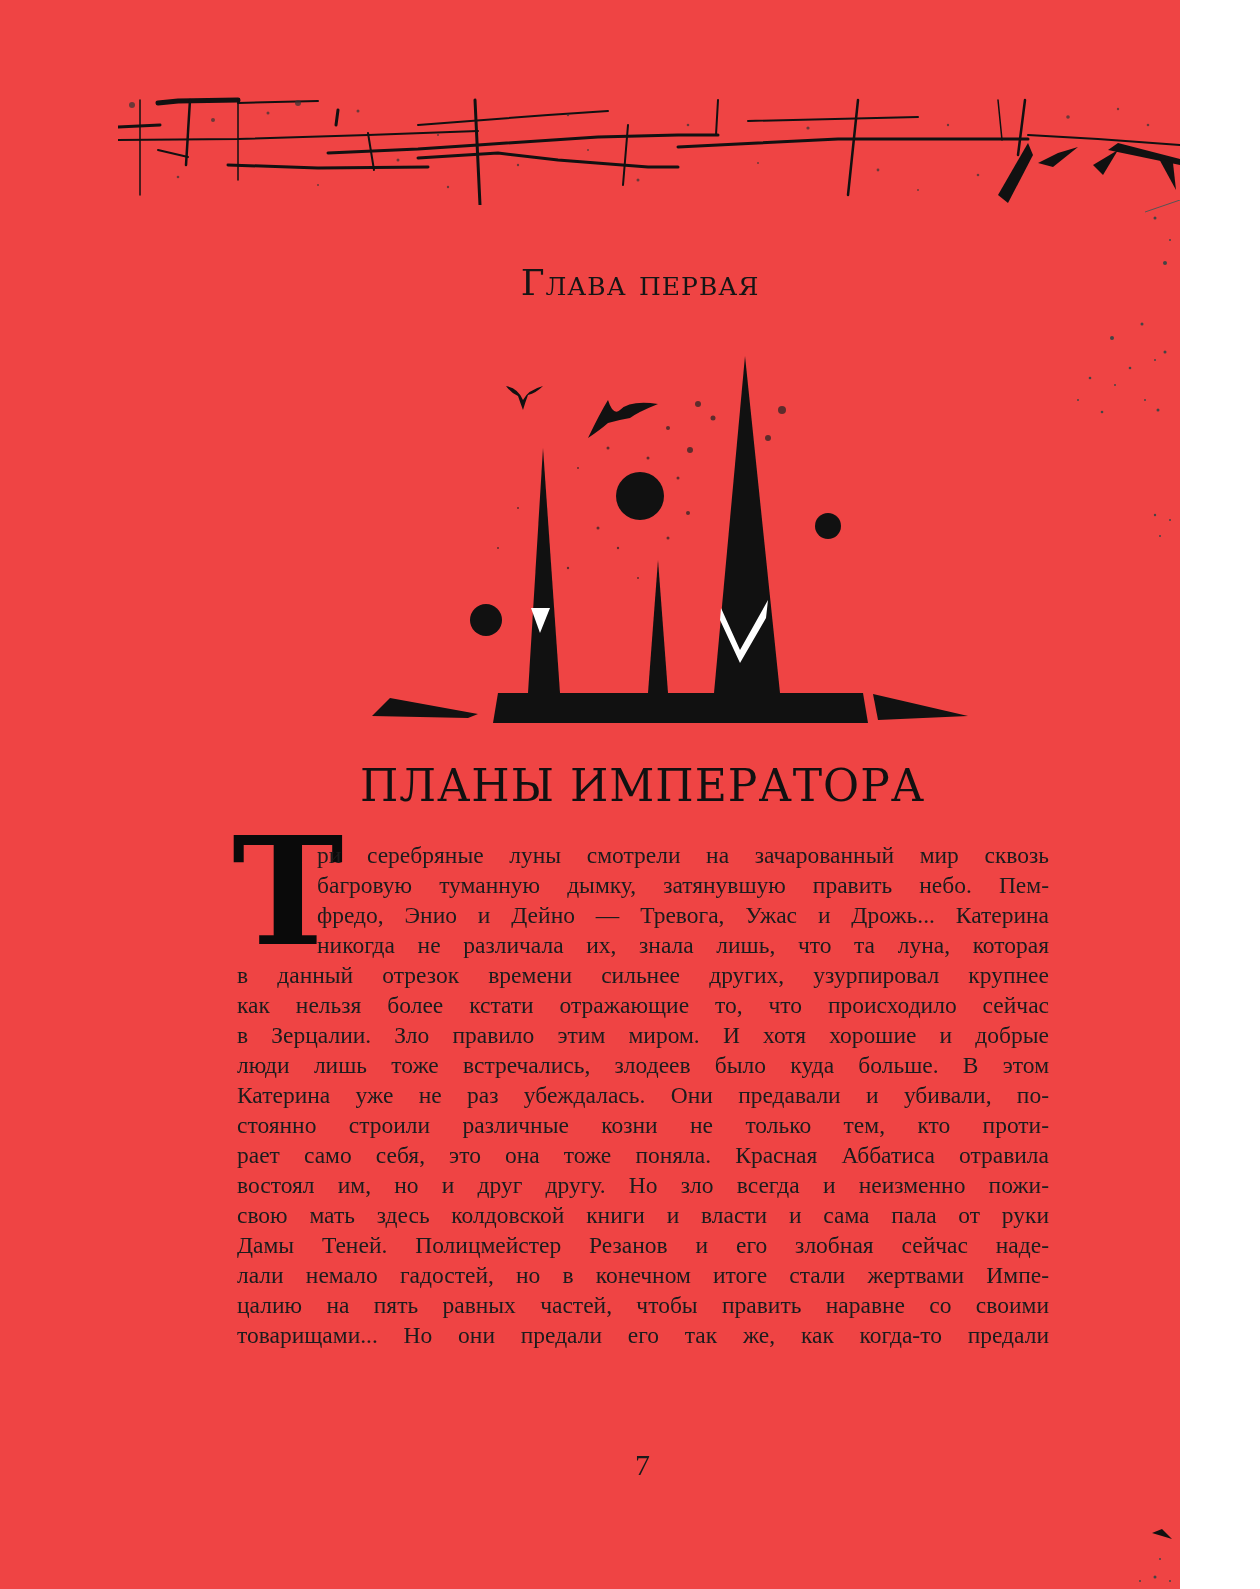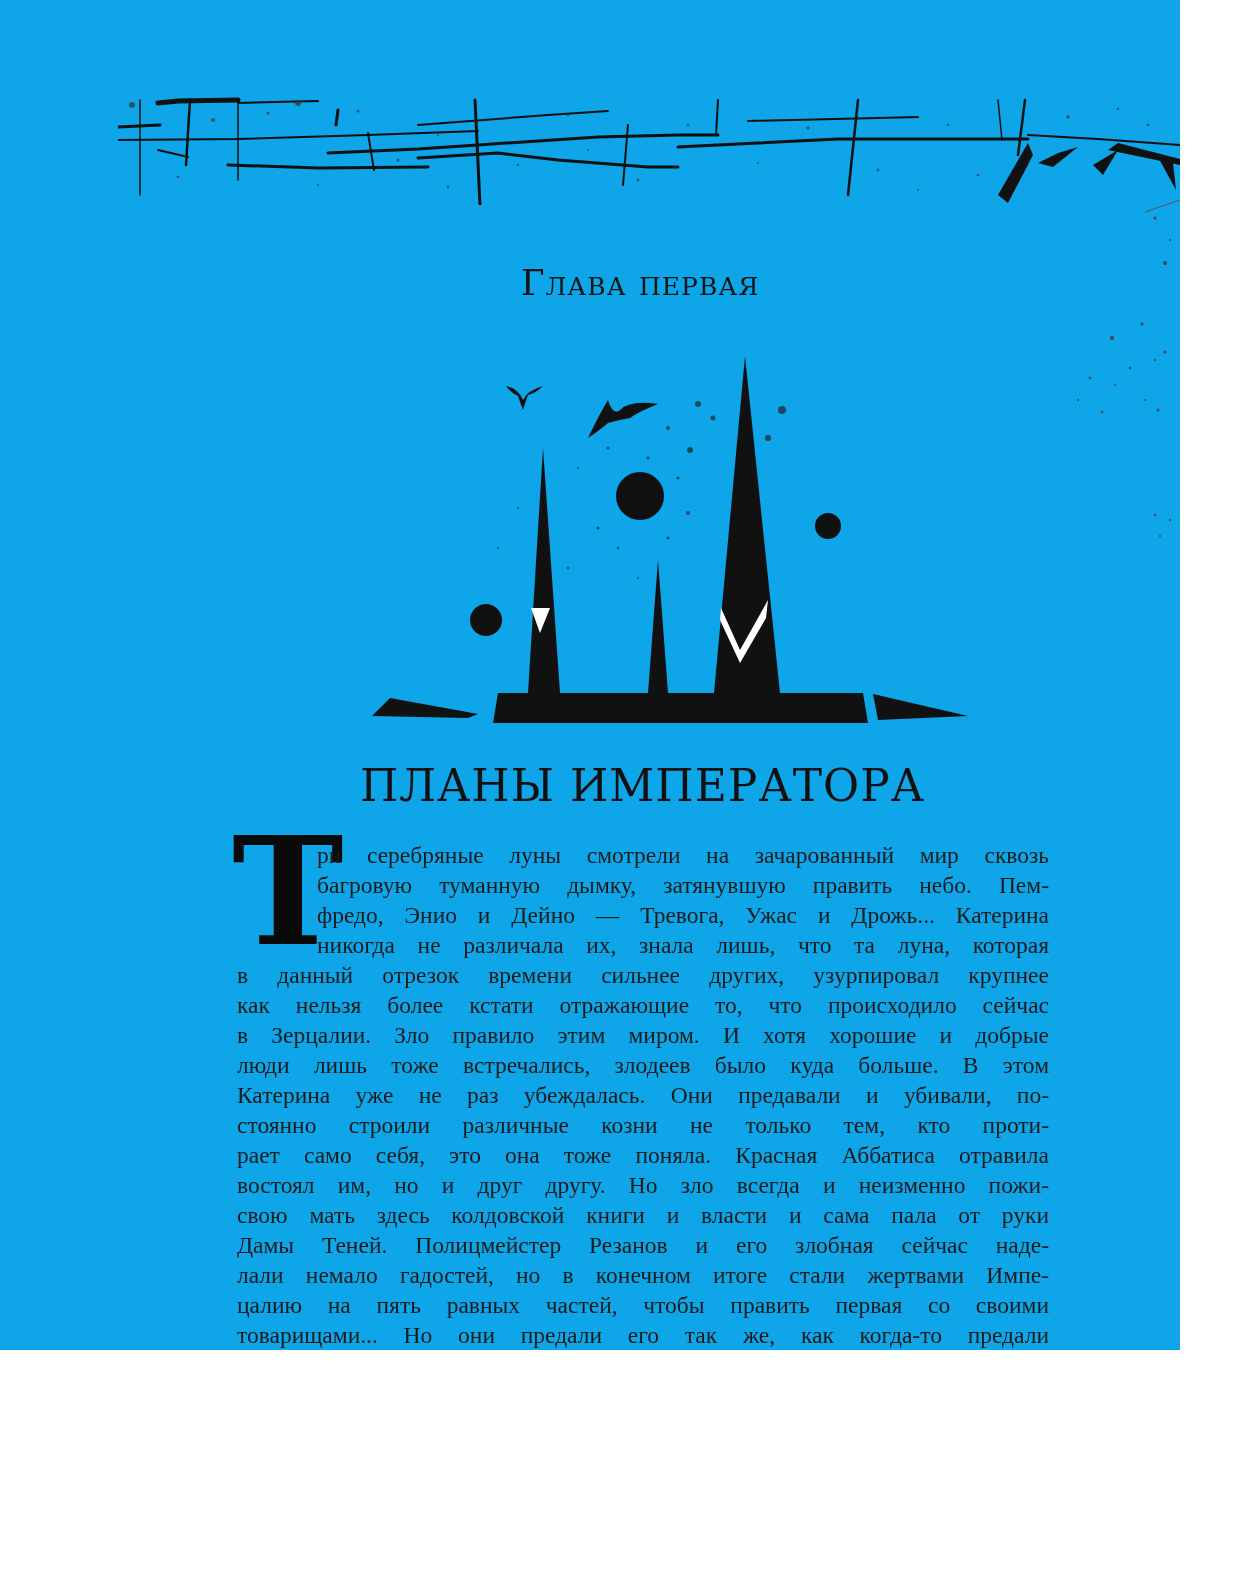--- a/index.html
+++ b/index.html
@@ -1,17 +1,17 @@
 <!DOCTYPE html>
 <html><head>
 <meta charset="utf-8">
 <style>
   html, body { margin: 0; padding: 0; background: #ffffff; }
   body { width: 1260px; height: 1589px; position: relative; overflow: hidden; font-family: "DejaVu Serif", serif; color: #1a1a1a; }
-  .page { position: absolute; left: 0; top: 0; width: 1180px; height: 1350px; background: #0ea5e9; overflow: hidden; }
+  .page { position: absolute; left: 0; top: 0; width: 1180px; height: 1589px; background: #ef4444; overflow: hidden; }
   .header-deco { position: absolute; left: 118px; top: 95px; width: 1062px; height: 110px; }
   .side-speckle { position: absolute; left: 1060px; top: 200px; width: 120px; height: 360px; }
   .corner-deco { position: absolute; left: 1130px; top: 1515px; width: 50px; height: 74px; }
   .chapter-label { position: absolute; left: 0; width: 1280px; top: 262px; text-align: center; font-family: "DejaVu Serif", serif; font-size: 36px; letter-spacing: 1px; font-variant: small-caps; color: #151515; }
   .illustration { position: absolute; left: 368px; top: 338px; width: 620px; height: 390px; }
   .chapter-title { position: absolute; left: 0; width: 1285px; top: 760px; text-align: center; font-family: "DejaVu Serif", serif; font-size: 44px; letter-spacing: 1px; text-transform: uppercase; color: #111; }
   .body-text { position: absolute; left: 237px; top: 840px; width: 812px; font-family: "Liberation Serif", serif; font-size: 23.5px; line-height: 30px; text-align: justify; color: #1c1c1c; }
   .body-text .line { display: block; white-space: nowrap; text-align-last: justify; }
   .body-text .line.indent { padding-left: 80px; }
   .drop-cap { position: absolute; left: 232px; top: 826px; font-family: "DejaVu Serif", serif; font-size: 150px; line-height: 130px; font-weight: bold; color: #0a0a0a; }
@@ -170,21 +170,21 @@
     <span class="line">как нельзя более кстати отражающие то, что происходило сейчас</span>
     <span class="line">в Зерцалии. Зло правило этим миром. И хотя хорошие и добрые</span>
     <span class="line">люди лишь тоже встречались, злодеев было куда больше. В этом</span>
     <span class="line">Катерина уже не раз убеждалась. Они предавали и убивали, по-</span>
     <span class="line">стоянно строили различные козни не только тем, кто проти-</span>
     <span class="line">рает само себя, это она тоже поняла. Красная Аббатиса отравила</span>
     <span class="line">востоял им, но и друг другу. Но зло всегда и неизменно пожи-</span>
     <span class="line">свою мать здесь колдовской книги и власти и сама пала от руки</span>
     <span class="line">Дамы Теней. Полицмейстер Резанов и его злобная сейчас наде-</span>
     <span class="line">лали немало гадостей, но в конечном итоге стали жертвами Импе-</span>
-    <span class="line">цалию на пять равных частей, чтобы править первая со своими</span>
+    <span class="line">цалию на пять равных частей, чтобы править наравне со своими</span>
     <span class="line">товарищами... Но они предали его так же, как когда-то предали</span>
   </div>
 
   <div class="page-number">7</div>
 
   <svg class="corner-deco" viewBox="0 0 50 74">
     <polygon points="22,18 32,14 42,24" fill="#111"></polygon>
     <g fill="#444">
         <circle cx="30" cy="44" r="1"></circle>
         <circle cx="25" cy="62" r="1.5"></circle>

